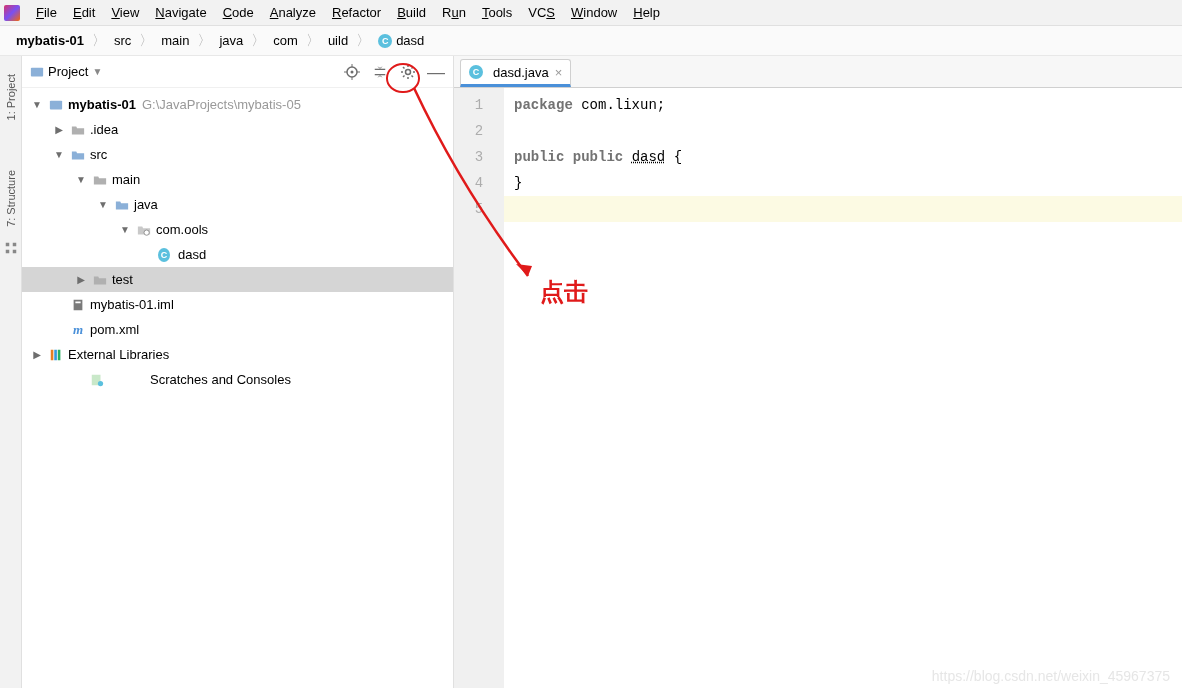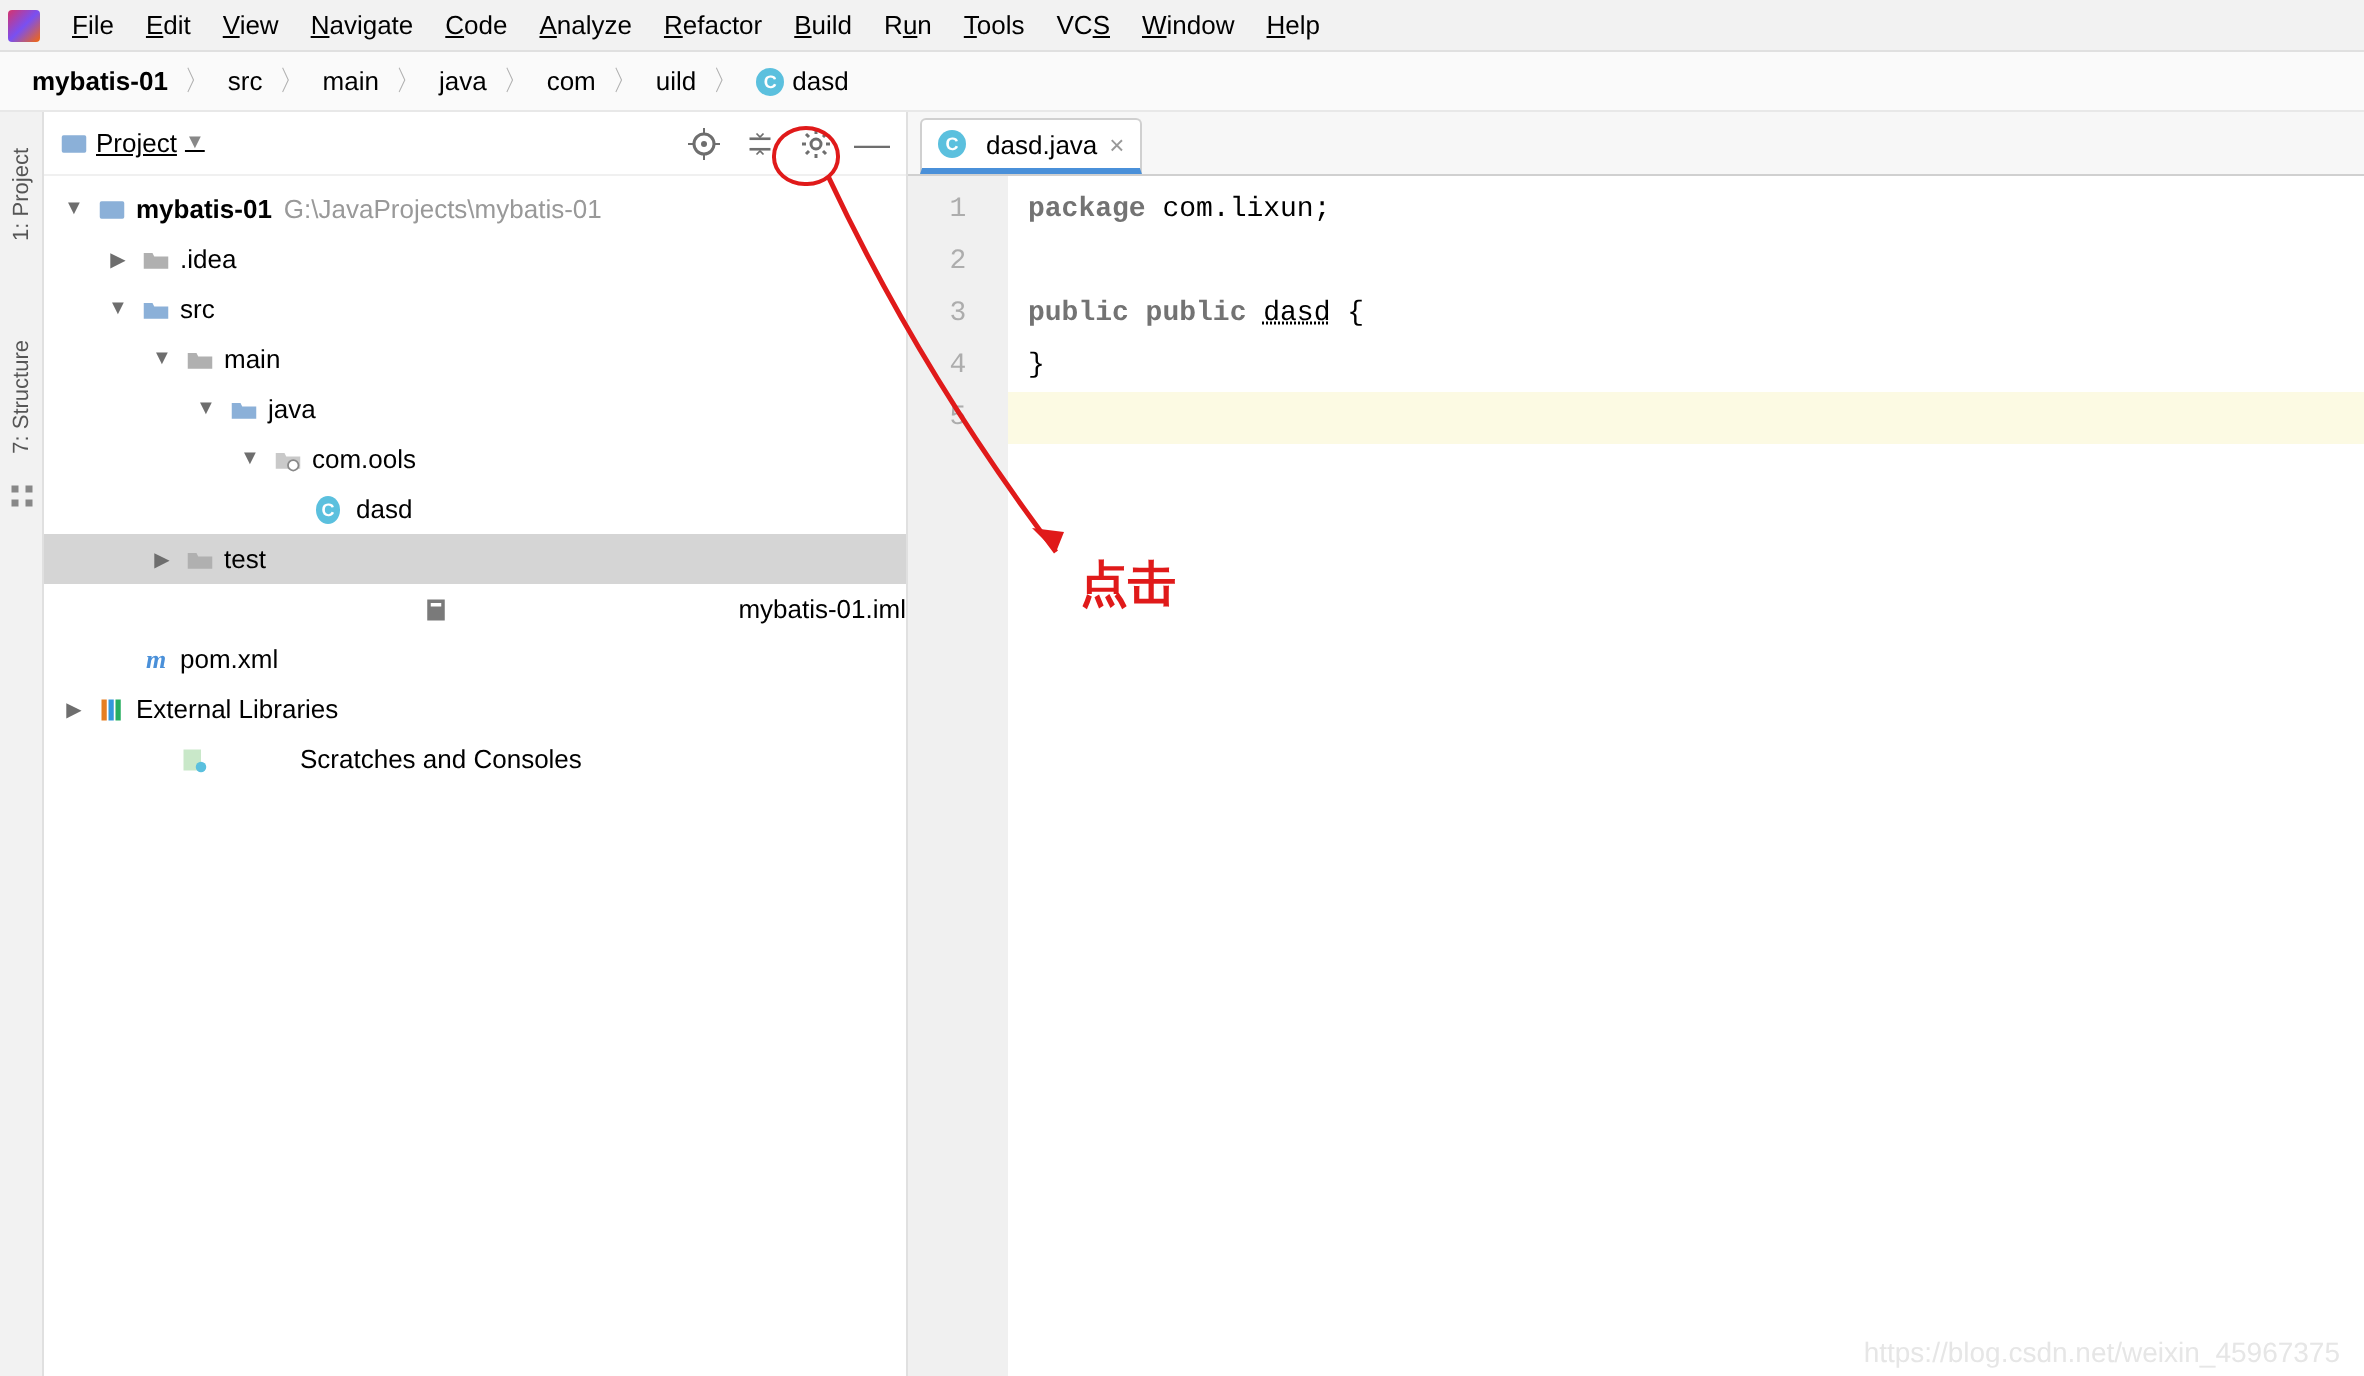--- a/index.html
+++ b/index.html
@@ -20,21 +20,21 @@
 .class-icon { display: inline-flex; align-items: center; justify-content: center; width: 14px; height: 14px; border-radius: 50%; background: #5bc0de; color: #fff; font-size: 9px; font-weight: bold; margin-right: 4px; vertical-align: middle; }
 
 
 .main { display: flex; height: calc(100% - 56px); }
 .side-panels { width: 22px; background: #f2f2f2; border-right: 1px solid #e0e0e0; display: flex; flex-direction: column; align-items: center; padding-top: 8px; }
 .side-tab { writing-mode: vertical-rl; transform: rotate(180deg); font-size: 11px; color: #555; padding: 10px 2px; cursor: pointer; }
 .side-tab-icon { width: 14px; height: 14px; margin: 4px 0; }
 
 .project-panel { width: 432px; background: #fff; border-right: 1px solid #e0e0e0; display: flex; flex-direction: column; }
 .panel-header { display: flex; align-items: center; height: 32px; padding: 0 8px; border-bottom: 1px solid #f0f0f0; }
-.panel-title { display: flex; align-items: center; gap: 4px; font-weight: 400; text-decoration: underline; }
+.panel-title { display: flex; align-items: center; gap: 4px; font-weight: 400; }
 .panel-toolbar { margin-left: auto; display: flex; align-items: center; gap: 10px; }
 .toolbar-btn { width: 18px; height: 18px; display: flex; align-items: center; justify-content: center; cursor: pointer; color: #6e6e6e; }
 .gear-circle { position: absolute; width: 34px; height: 30px; border: 2.5px solid #e01a1a; border-radius: 50% 50% 48% 48%; pointer-events: none; }
 
 
 .tree { flex: 1; overflow: auto; padding: 4px 0; }
 .tree-row { display: flex; align-items: center; height: 25px; padding-left: 8px; cursor: pointer; white-space: nowrap; }
 .tree-row.selected { background: #d5d5d5; }
 .tree-arrow { width: 14px; text-align: center; color: #6e6e6e; font-size: 10px; }
 .tree-icon { width: 16px; height: 16px; margin: 0 4px; display: inline-flex; align-items: center; justify-content: center; }
@@ -166,21 +166,21 @@
     </div>
     <div class="tree" id="tree">
         <div class="tree-row" style="padding-left: 8px;">
           <span class="tree-arrow">▼</span>
           <span class="tree-icon">
             <svg viewBox="0 0 16 16">
               <rect x="1" y="3" width="14" height="10" rx="1" class="module-icon"></rect>
             </svg>
           </span>
           <span class="tree-label bold">mybatis-01</span>
-          <span class="tree-path">G:\JavaProjects\mybatis-01</span>
+          <span class="tree-path">G:\JavaProjects\mybatis-05</span>
         </div>
         <div class="tree-row" style="padding-left: 30px;">
           <span class="tree-arrow">▶</span>
           <span class="tree-icon">
             <svg viewBox="0 0 16 16">
               <path d="M1 4h5l1 2h8v7H1z" class="folder-closed"></path>
             </svg>
           </span>
           <span class="tree-label">.idea</span>
         </div>
@@ -230,21 +230,21 @@
         </div>
         <div class="tree-row selected" style="padding-left: 52px;">
           <span class="tree-arrow">▶</span>
           <span class="tree-icon">
             <svg viewBox="0 0 16 16">
               <path d="M1 4h5l1 2h8v7H1z" class="folder-closed"></path>
             </svg>
           </span>
           <span class="tree-label">test</span>
         </div>
-        <div class="tree-row" style="padding-left: 30px; justify-content: space-between;">
+        <div class="tree-row" style="padding-left: 30px;">
           <span class="tree-arrow"></span>
           <span class="tree-icon">
             <svg viewBox="0 0 16 16">
               <rect x="3" y="2" width="10" height="12" fill="#7a7a7a"></rect>
               <rect x="5" y="4" width="6" height="2" fill="#fff"></rect>
             </svg>
           </span>
           <span class="tree-label">mybatis-01.iml</span>
         </div>
         <div class="tree-row" style="padding-left: 30px;">

